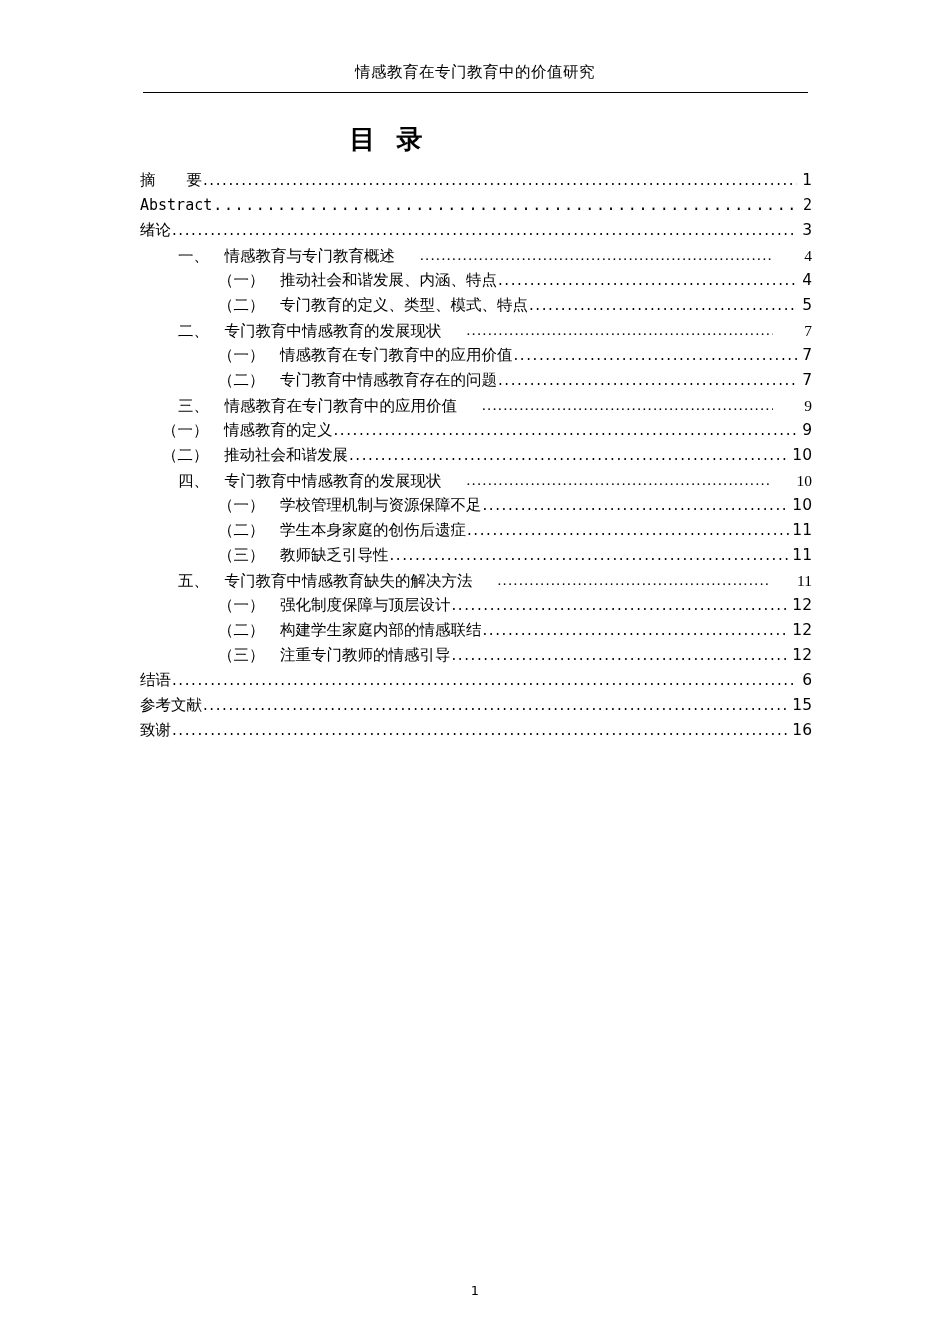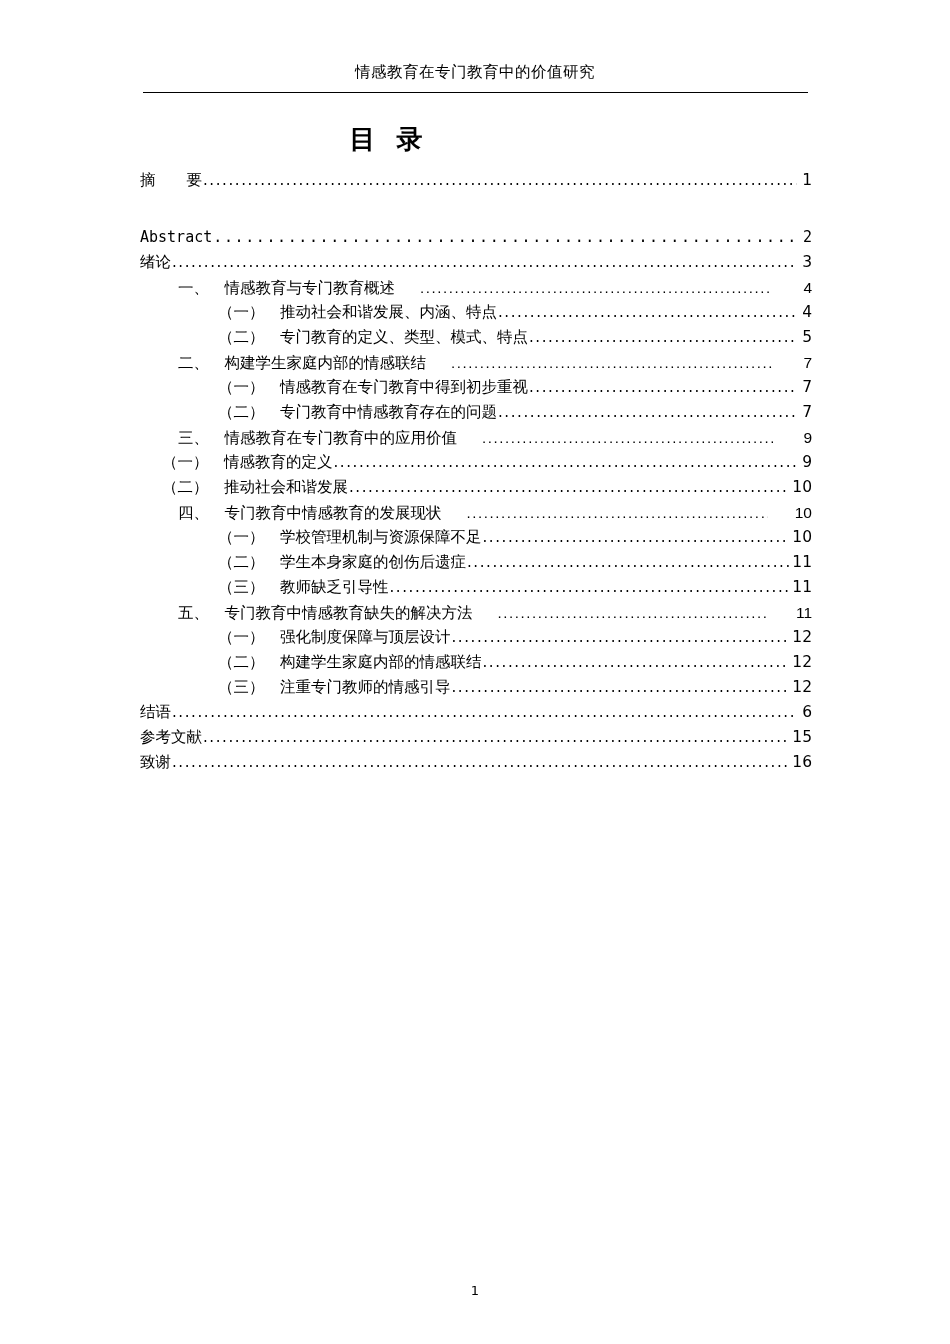--- a/index.html
+++ b/index.html
@@ -90,24 +90,23 @@
     padding-left: 2px;
   }
   
   .lvl0 {
     font-family: "DejaVu Sans", sans-serif;
     padding-left: 0;
   }
   .lvl0.mono {
     font-family: "DejaVu Sans Mono", monospace;
     font-size: 15px;
-    margin-top: 32px;
   }
   .lvl1 {
-    font-family: Liberation Sans, sans-serif;
+    font-family: Liberation Serif, serif;
     padding-left: 38px;
     gap: 24px;
   }
   .lvl2 {
     font-family: "DejaVu Sans", sans-serif;
     padding-left: 78px;
   }
   .lvl2b {
     font-family: "DejaVu Sans", sans-serif;
     padding-left: 22px;
@@ -159,26 +158,26 @@
         <span class="label">（一）　推动社会和谐发展、内涵、特点</span>
         <span class="leader">........................................................................................................................</span>
         <span class="page-no">4</span>
       </div>
       <div class="toc-row lvl2">
         <span class="label">（二）　专门教育的定义、类型、模式、特点</span>
         <span class="leader">........................................................................................................................</span>
         <span class="page-no">5</span>
       </div>
       <div class="toc-row lvl1">
-        <span class="label">二、　构建学生家庭内部的情感联结</span>
+        <span class="label">二、　专门教育中情感教育的发展现状</span>
         <span class="leader">........................................................................................................................</span>
         <span class="page-no">7</span>
       </div>
       <div class="toc-row lvl2">
-        <span class="label">（一）　情感教育在专门教育中得到初步重视</span>
+        <span class="label">（一）　情感教育在专门教育中的应用价值</span>
         <span class="leader">........................................................................................................................</span>
         <span class="page-no">7</span>
       </div>
       <div class="toc-row lvl2">
         <span class="label">（二）　专门教育中情感教育存在的问题</span>
         <span class="leader">........................................................................................................................</span>
         <span class="page-no">7</span>
       </div>
       <div class="toc-row lvl1">
         <span class="label">三、　情感教育在专门教育中的应用价值</span>

